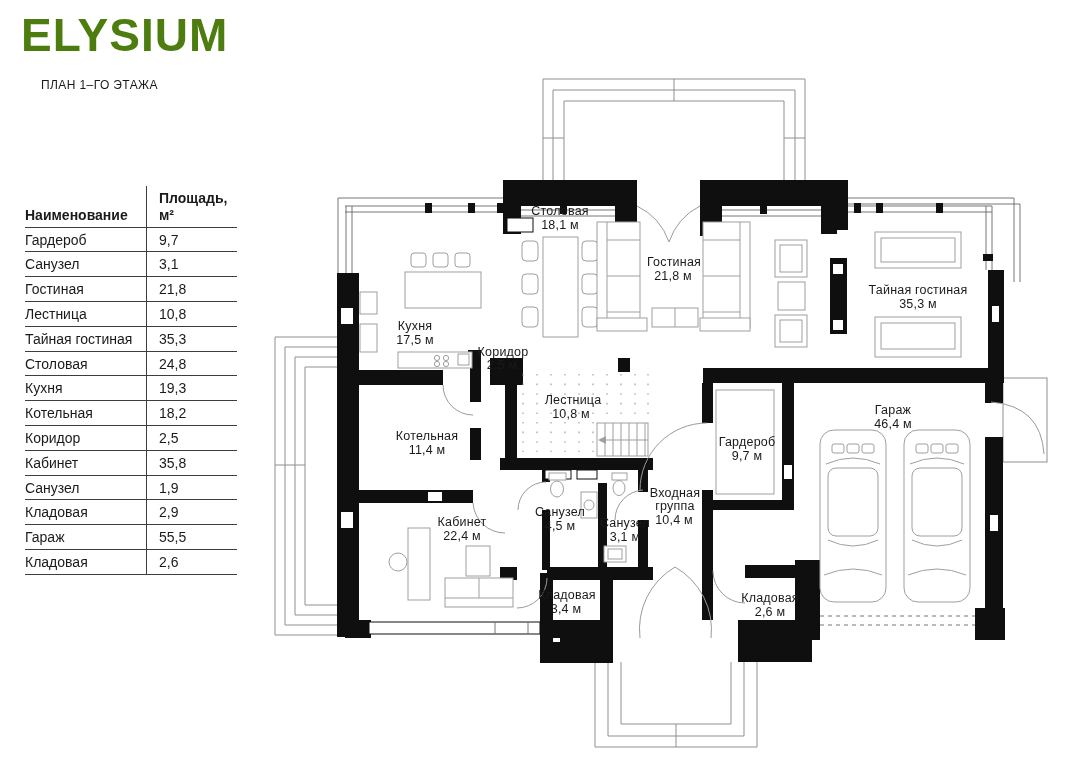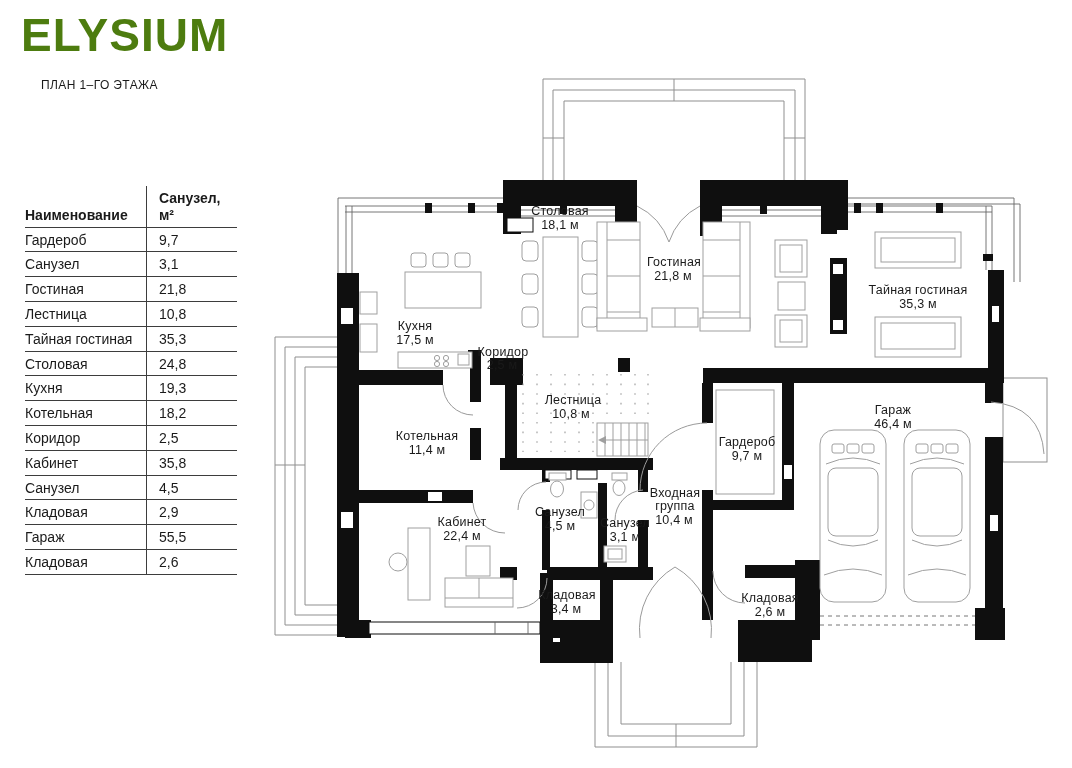--- a/index.html
+++ b/index.html
@@ -40,21 +40,21 @@
 
 <div class="sheet">
 
   <h1 class="title">ELYSIUM</h1>
   <p class="subtitle">ПЛАН 1–ГО ЭТАЖА</p>
 
   <table class="areas">
     <tbody>
         <tr>
       <th>Наименование</th>
-      <th class="val">Санузел, м²</th>
+      <th class="val">Площадь, м²</th>
     </tr>
     <tr>
           <td>Гардероб</td>
           <td class="val">9,7</td>
         </tr>
     <tr>
           <td>Санузел</td>
           <td class="val">3,1</td>
         </tr>
     <tr>
@@ -84,21 +84,21 @@
     <tr>
           <td>Коридор</td>
           <td class="val">2,5</td>
         </tr>
     <tr>
           <td>Кабинет</td>
           <td class="val">35,8</td>
         </tr>
     <tr>
           <td>Санузел</td>
-          <td class="val">4,5</td>
+          <td class="val">1,9</td>
         </tr>
     <tr>
           <td>Кладовая</td>
           <td class="val">2,9</td>
         </tr>
     <tr>
           <td>Гараж</td>
           <td class="val">55,5</td>
         </tr>
     <tr>

